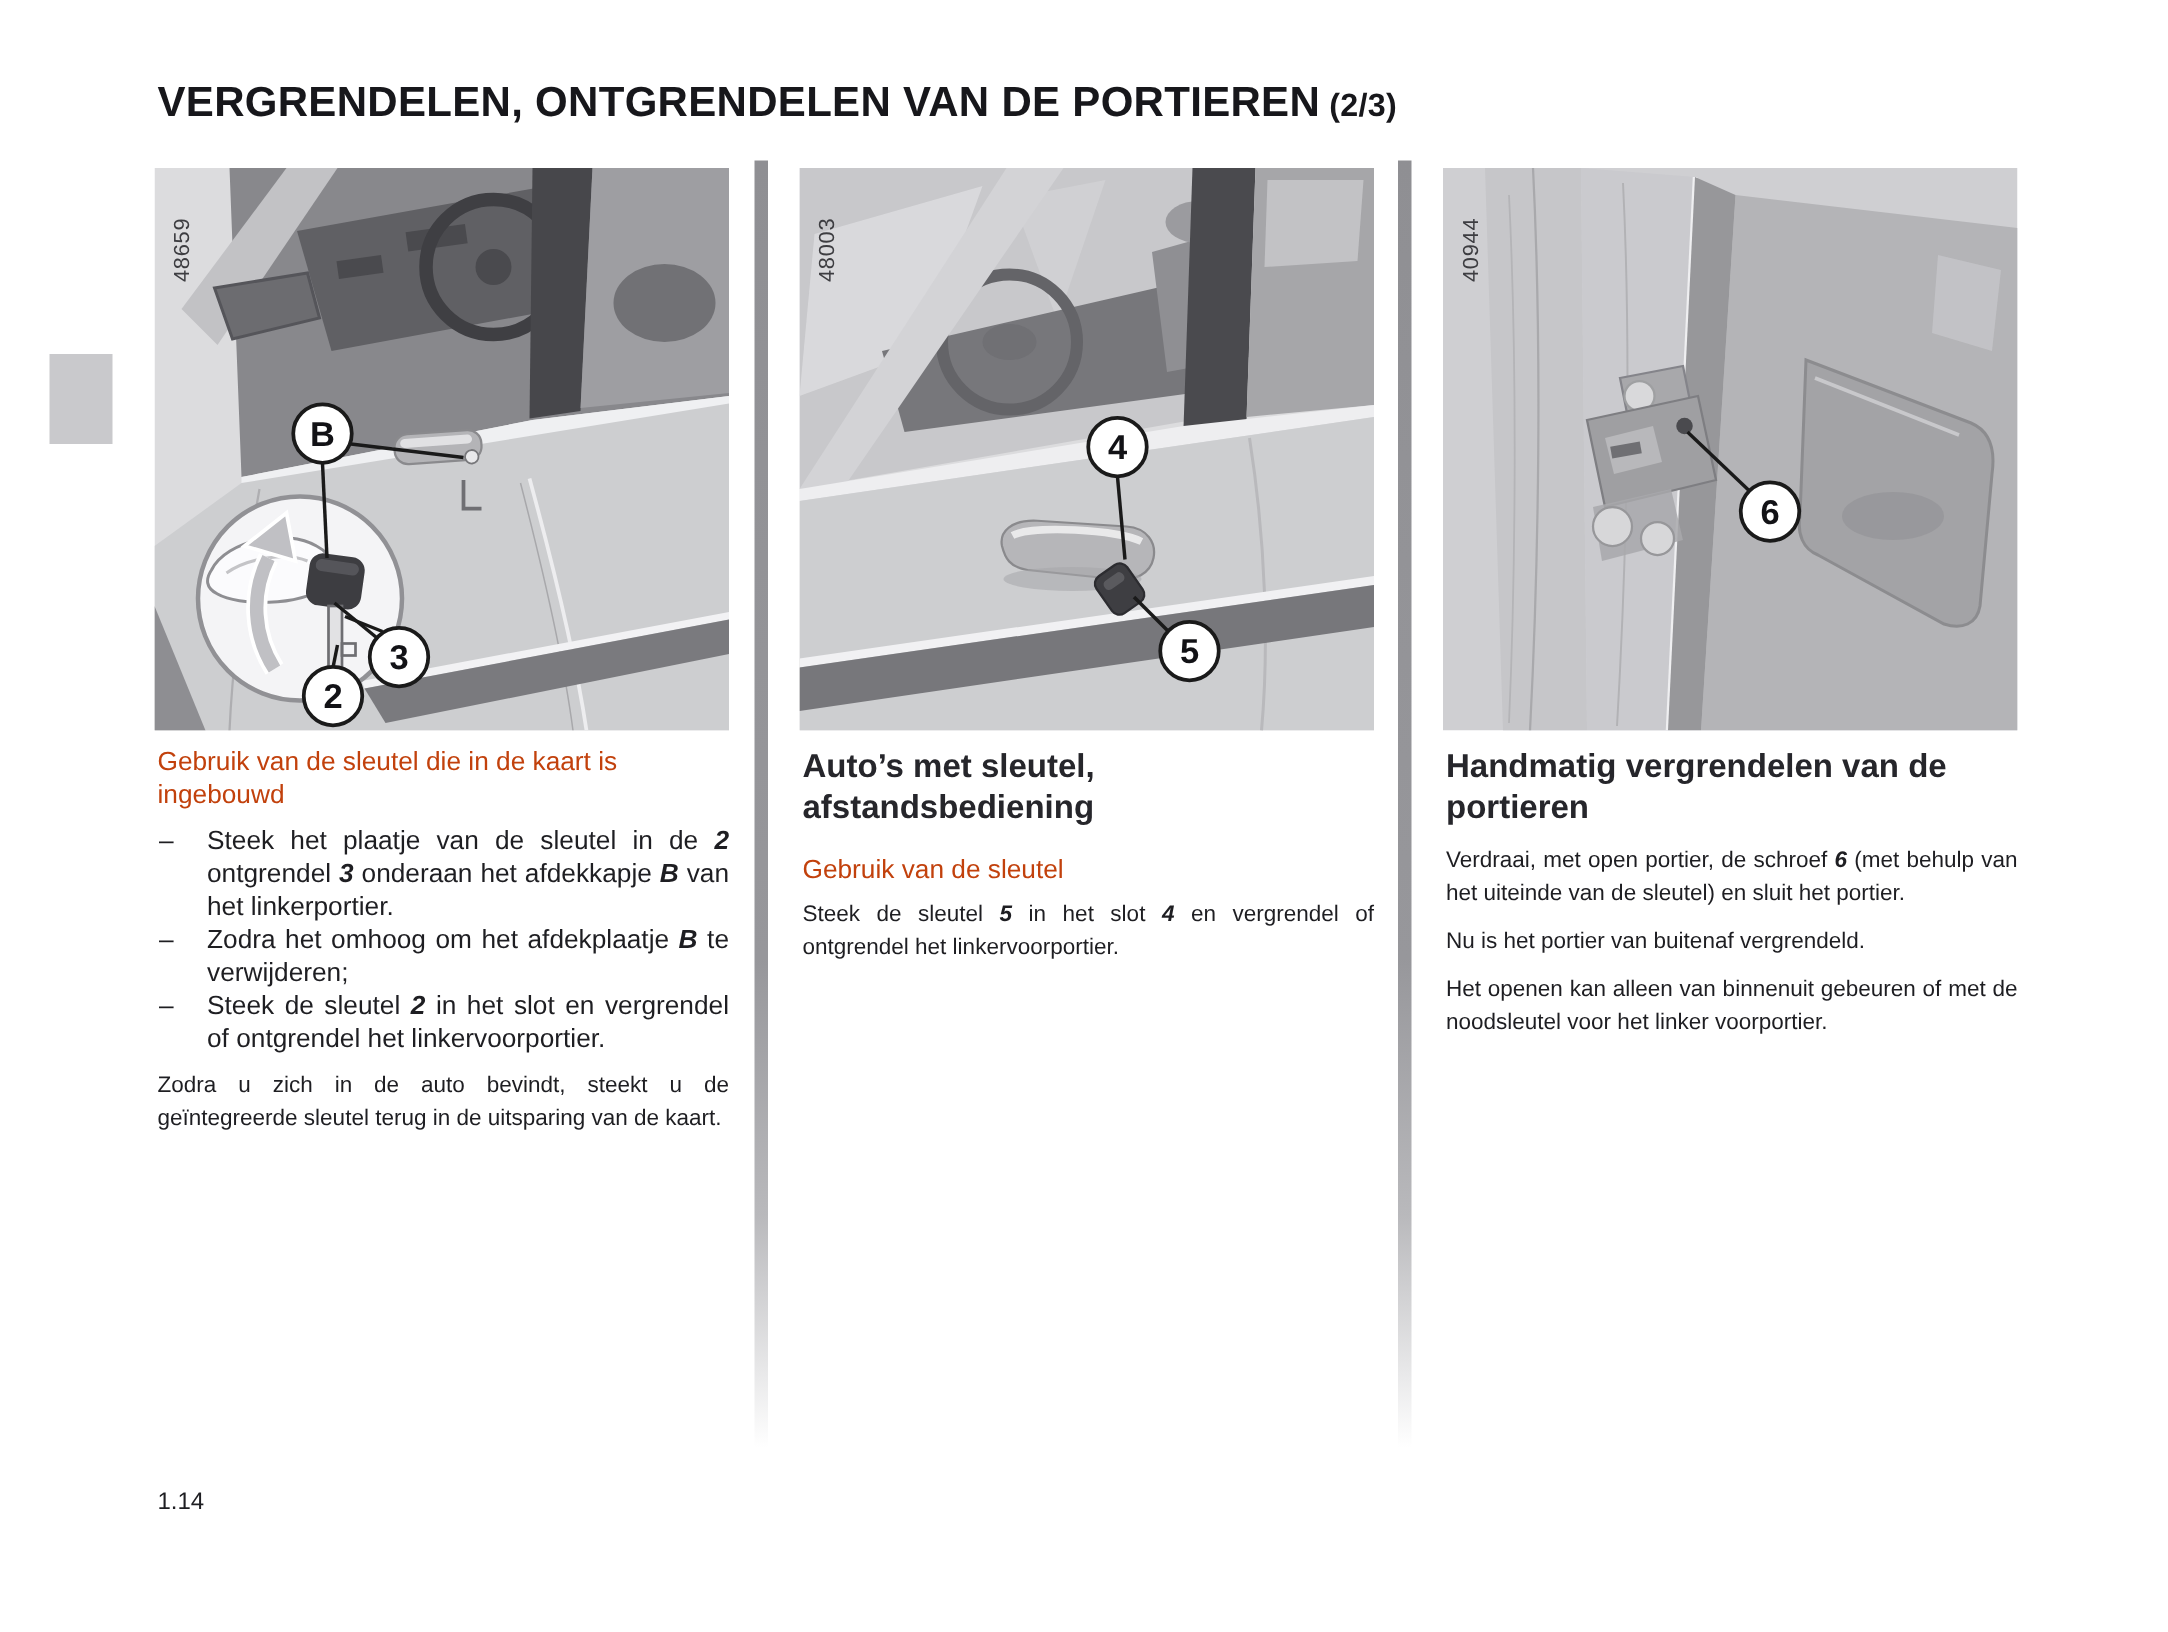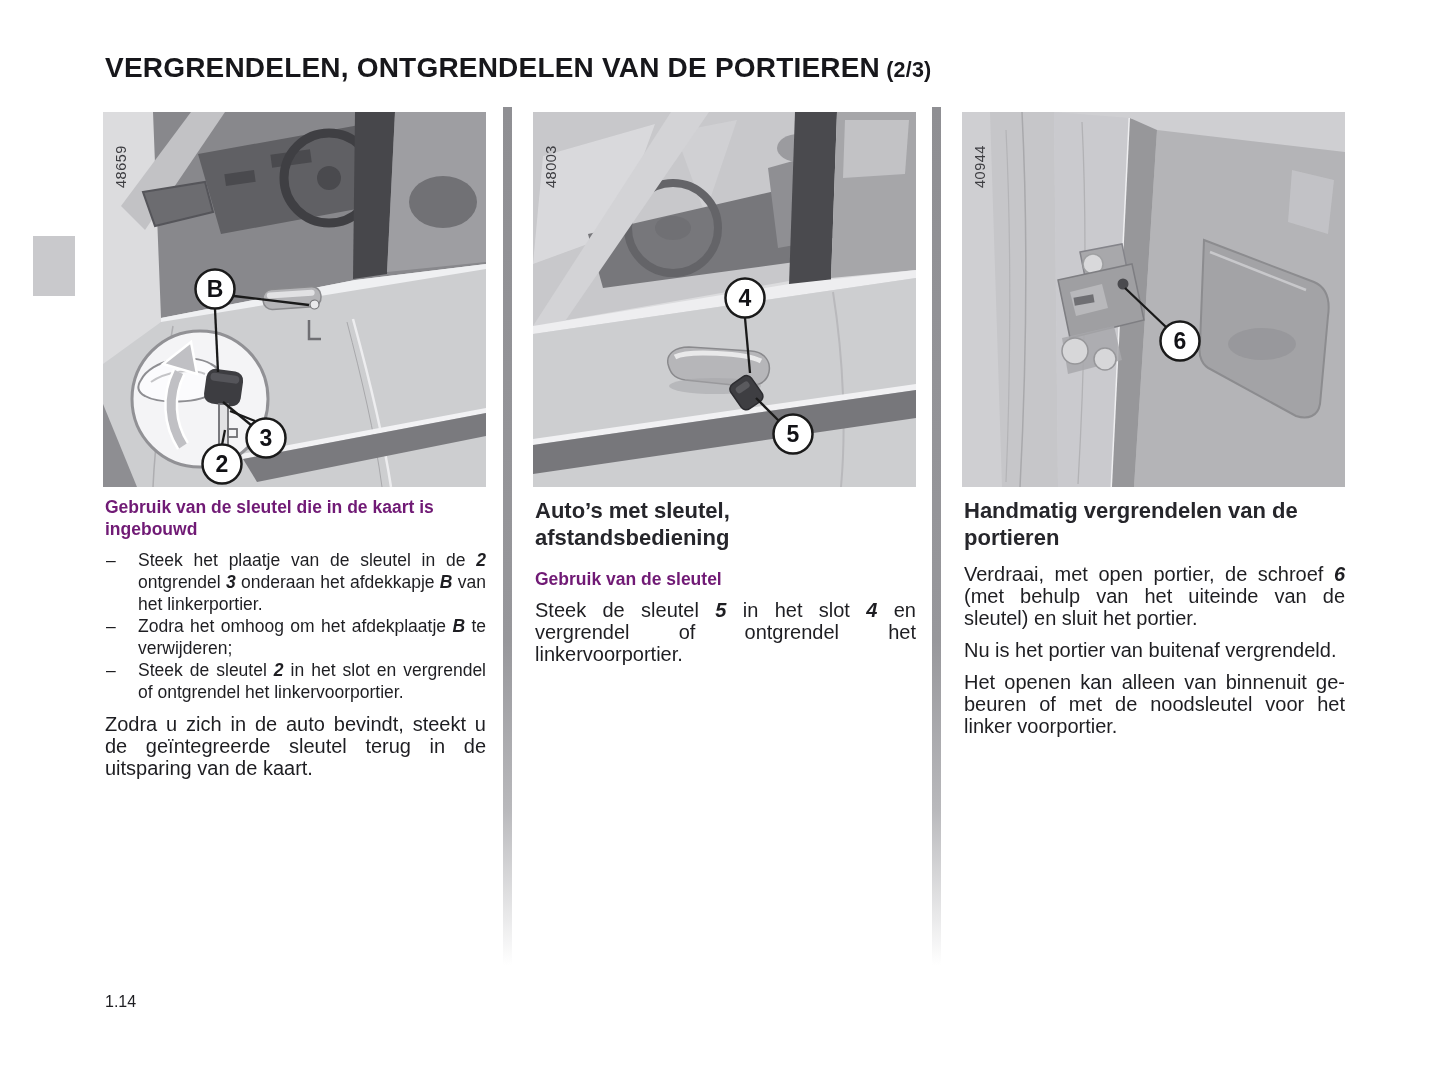--- a/index.html
+++ b/index.html
@@ -23,25 +23,25 @@
   .column { position:absolute; top:112px; width:383px; }
   .column.c1 { left:103px; }
   .column.c2 { left:533px; }
   .column.c3 { left:962px; }
   figure { margin:0; }
   figure svg { display:block; }
   .col-heading {
     margin:10px 0 0 2px; font-size:22px; line-height:27px; font-weight:bold; color:#26262b;
   }
   .sub-heading {
-    margin:9px 0 0 2px; font-size:17.5px; line-height:22px; font-weight:bold; color:#701a75;
+    margin:9px 0 0 2px; font-size:17.5px; line-height:22px; font-weight:normal; color:#c2410c;
   }
   .sub-heading.mid { margin-top:17px; }
   .body-text {
-    margin:10px 0 0 2px; font-size:20px; line-height:22px; text-align:justify; color:#1e1e22;
+    margin:10px 0 0 2px; font-size:15px; line-height:22px; text-align:justify; color:#1e1e22;
   }
   .bullets { list-style:none; margin:9px 0 0 2px; padding:0; font-size:17.5px; line-height:22px; }
   .bullets li { position:relative; padding-left:33px; text-align:justify; }
   .bullets .marker { position:absolute; left:1px; top:0; }
   .em { font-weight:bold; font-style:italic; }
   .page-number { position:absolute; left:105px; top:993px; font-size:16px; color:#1e1e22; }
   
   .callout-line { stroke:#1a1a1a; stroke-width:2.3; }
   .callout-circle { fill:#ffffff; stroke:#1a1a1a; stroke-width:2.5; }
   .callout-text { font-family:"Liberation Sans",sans-serif; font-size:23px; font-weight:bold; fill:#121216; text-anchor:middle; }

